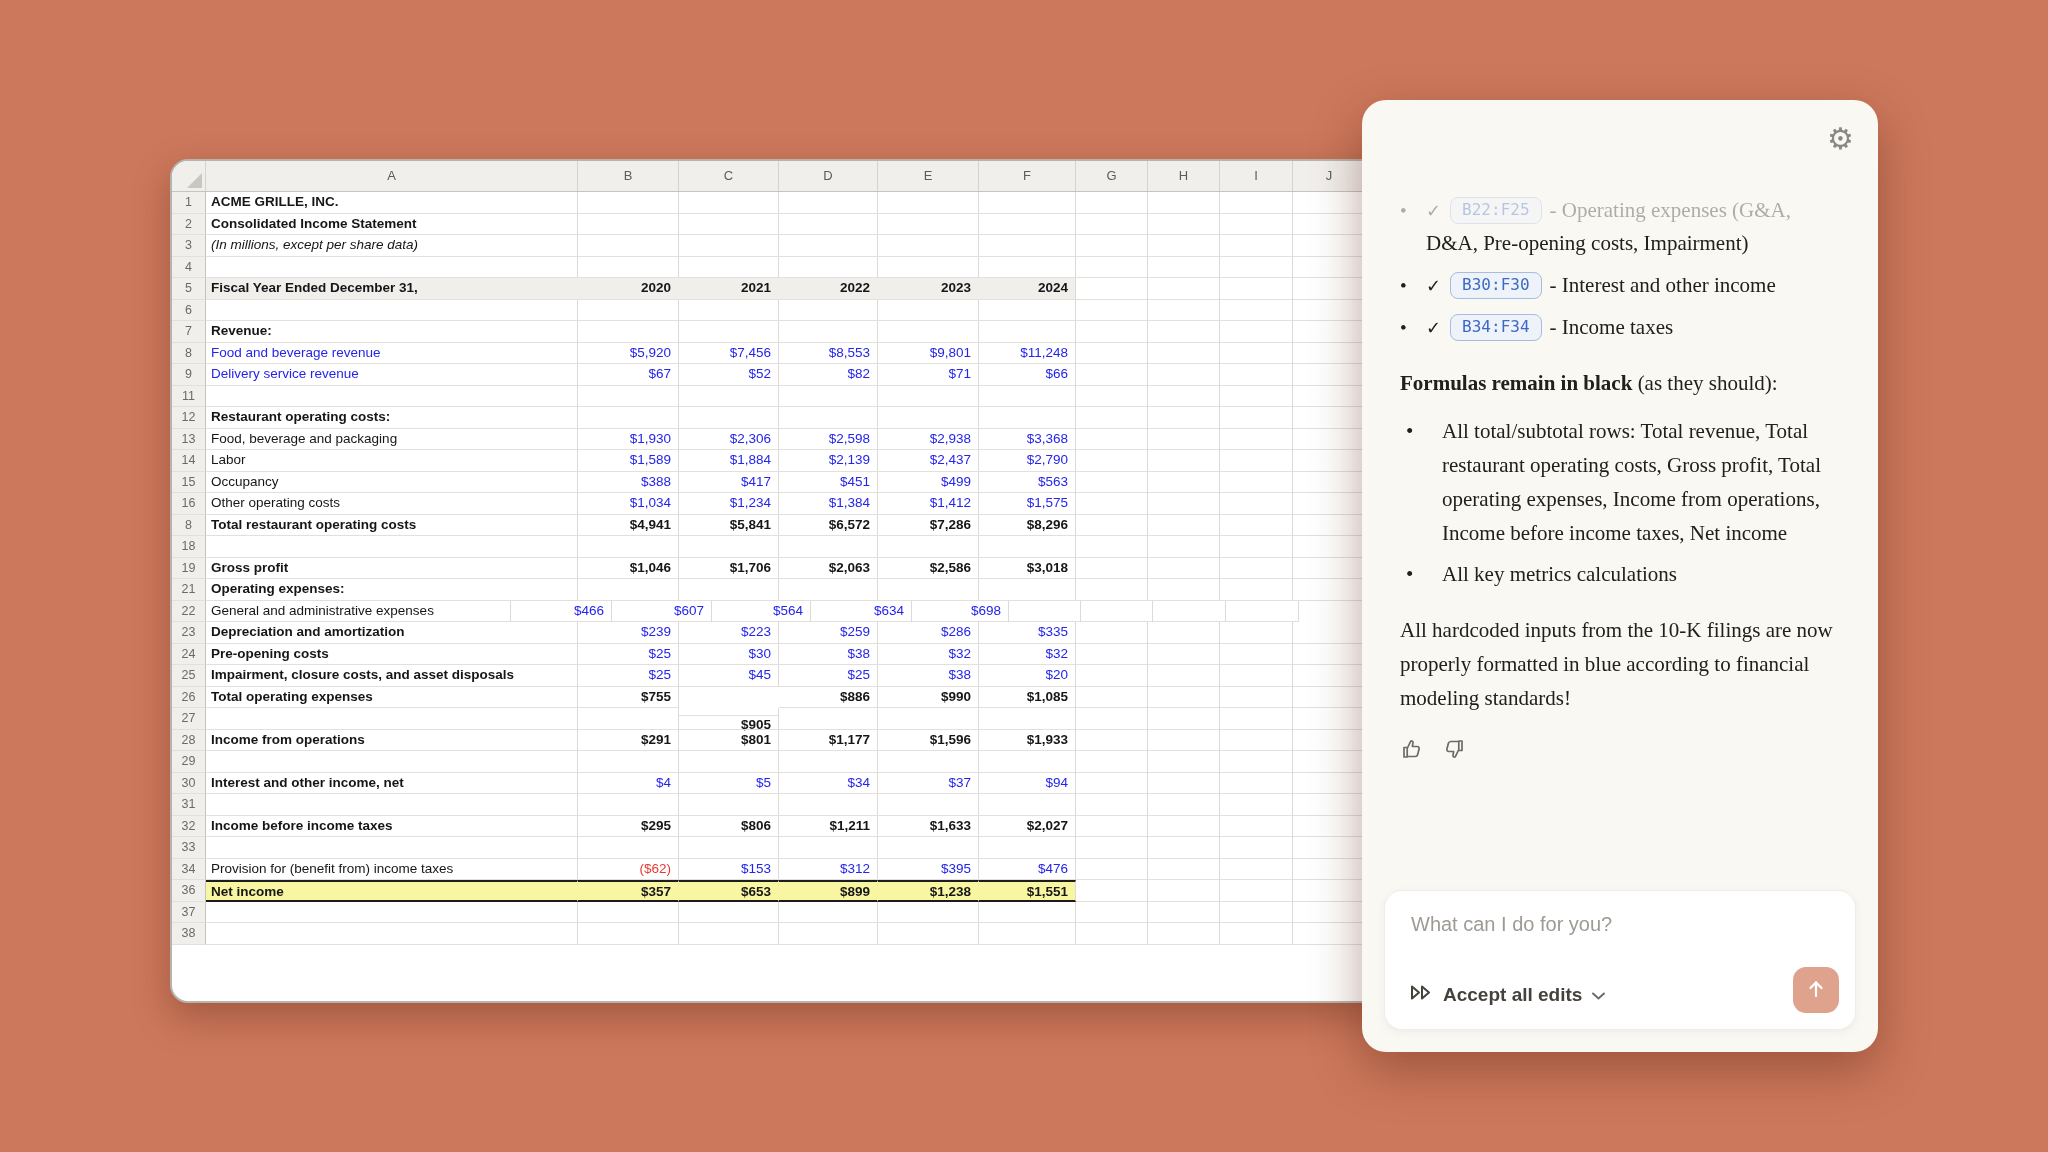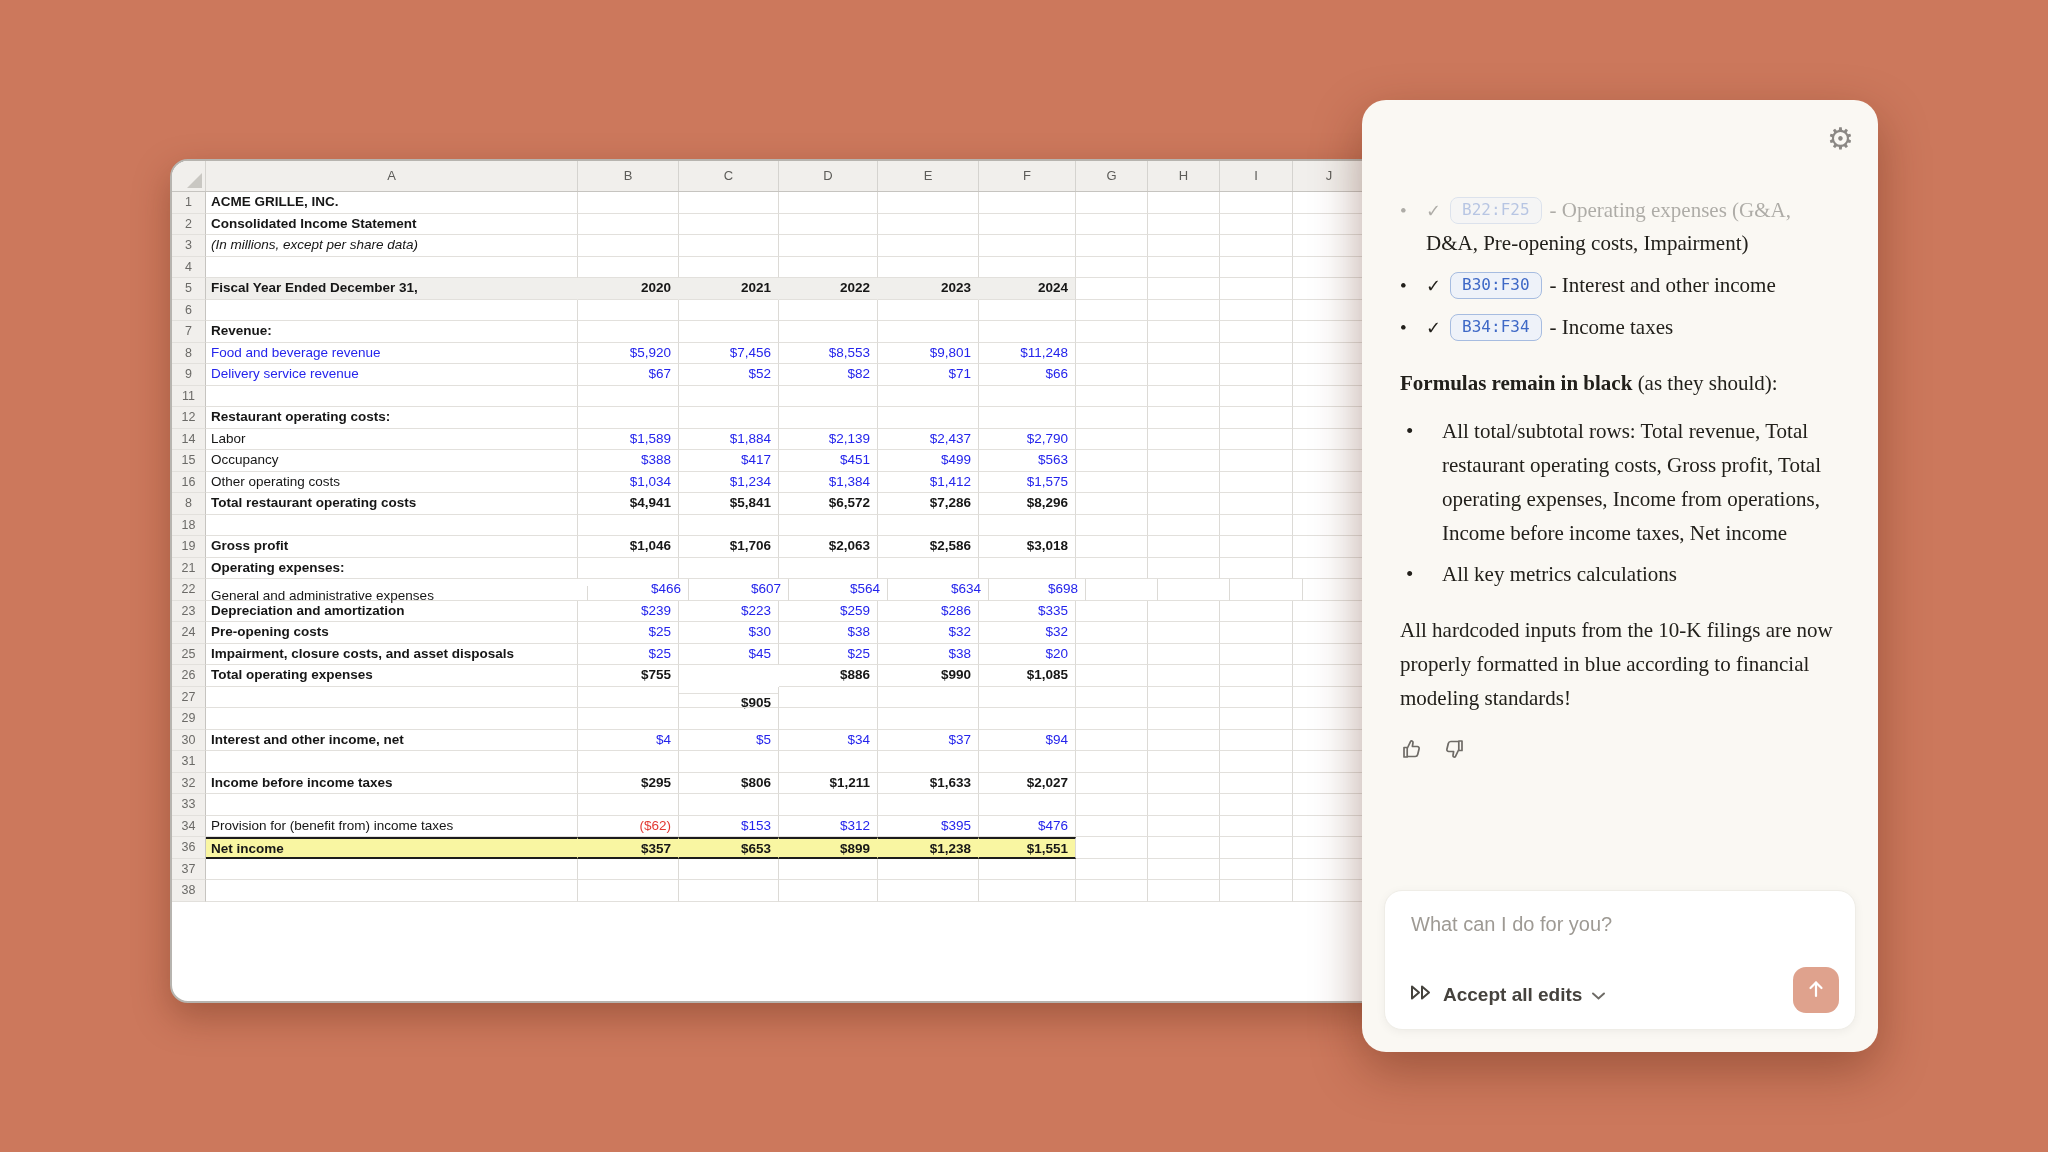--- a/index.html
+++ b/index.html
@@ -237,20 +237,33 @@
         <div class="scell" style="width: 100px;"></div>
         <div class="scell" style="width: 99px;"></div>
         <div class="scell" style="width: 101px;"></div>
         <div class="scell" style="width: 97px;"></div>
         <div class="scell" style="width: 72px;"></div>
         <div class="scell" style="width: 72px;"></div>
         <div class="scell" style="width: 73px;"></div>
         <div class="scell" style="width: 73px;"></div>
       </div>
       <div class="srow">
+        <div class="scell rowhdr" style="width: 34px;">13</div>
+        <div class="scell lbl" style="width: 372px;">Food, beverage and packaging</div>
+        <div class="scell val blue" style="width: 101px;">$1,930</div>
+        <div class="scell val blue" style="width: 100px;">$2,306</div>
+        <div class="scell val blue" style="width: 99px;">$2,598</div>
+        <div class="scell val blue" style="width: 101px;">$2,938</div>
+        <div class="scell val blue" style="width: 97px;">$3,368</div>
+        <div class="scell" style="width: 72px;"></div>
+        <div class="scell" style="width: 72px;"></div>
+        <div class="scell" style="width: 73px;"></div>
+        <div class="scell" style="width: 73px;"></div>
+      </div>
+      <div class="srow">
         <div class="scell rowhdr" style="width: 34px;">14</div>
         <div class="scell lbl" style="width: 372px;">Labor</div>
         <div class="scell val blue" style="width: 101px;">$1,589</div>
         <div class="scell val blue" style="width: 100px;">$1,884</div>
         <div class="scell val blue" style="width: 99px;">$2,139</div>
         <div class="scell val blue" style="width: 101px;">$2,437</div>
         <div class="scell val blue" style="width: 97px;">$2,790</div>
         <div class="scell" style="width: 72px;"></div>
         <div class="scell" style="width: 72px;"></div>
         <div class="scell" style="width: 73px;"></div>
@@ -329,21 +342,21 @@
         <div class="scell" style="width: 99px;"></div>
         <div class="scell" style="width: 101px;"></div>
         <div class="scell" style="width: 97px;"></div>
         <div class="scell" style="width: 72px;"></div>
         <div class="scell" style="width: 72px;"></div>
         <div class="scell" style="width: 73px;"></div>
         <div class="scell" style="width: 73px;"></div>
       </div>
       <div class="srow">
         <div class="scell rowhdr" style="width: 34px;">22</div>
-        <div class="scell lbl" style="width: 382px; margin-top: 7px;">General and administrative expenses</div>
+        <div class="scell lbl" style="width: 305px;">General and administrative expenses</div>
         <div class="scell val blue" style="width: 101px;">$466</div>
         <div class="scell val blue" style="width: 100px;">$607</div>
         <div class="scell val blue" style="width: 99px;">$564</div>
         <div class="scell val blue" style="width: 101px;">$634</div>
         <div class="scell val blue" style="width: 97px;">$698</div>
         <div class="scell" style="width: 72px;"></div>
         <div class="scell" style="width: 72px;"></div>
         <div class="scell" style="width: 73px;"></div>
         <div class="scell" style="width: 73px;"></div>
       </div>
@@ -400,20 +413,33 @@
         <div class="scell" style="width: 73px;"></div>
       </div>
       <div class="srow">
         <div class="scell rowhdr" style="width: 34px;">27</div>
         <div class="scell" style="width: 372px;"></div>
         <div class="scell" style="width: 101px;"></div>
         <div class="scell" style="width: 100px;"></div>
         <div class="scell" style="width: 99px;"></div>
         <div class="scell" style="width: 101px;"></div>
         <div class="scell" style="width: 97px;"></div>
+        <div class="scell" style="width: 72px;"></div>
+        <div class="scell" style="width: 72px;"></div>
+        <div class="scell" style="width: 73px;"></div>
+        <div class="scell" style="width: 73px;"></div>
+      </div>
+      <div class="srow">
+        <div class="scell rowhdr" style="width: 34px;">28</div>
+        <div class="scell lbl b" style="width: 372px;">Income from operations</div>
+        <div class="scell val b" style="width: 101px;">$291</div>
+        <div class="scell val b" style="width: 100px;">$801</div>
+        <div class="scell val b" style="width: 99px;">$1,177</div>
+        <div class="scell val b" style="width: 101px;">$1,596</div>
+        <div class="scell val b" style="width: 97px;">$1,933</div>
         <div class="scell" style="width: 72px;"></div>
         <div class="scell" style="width: 72px;"></div>
         <div class="scell" style="width: 73px;"></div>
         <div class="scell" style="width: 73px;"></div>
       </div>
       <div class="srow">
         <div class="scell rowhdr" style="width: 34px;">29</div>
         <div class="scell" style="width: 372px;"></div>
         <div class="scell" style="width: 101px;"></div>
         <div class="scell" style="width: 100px;"></div>

